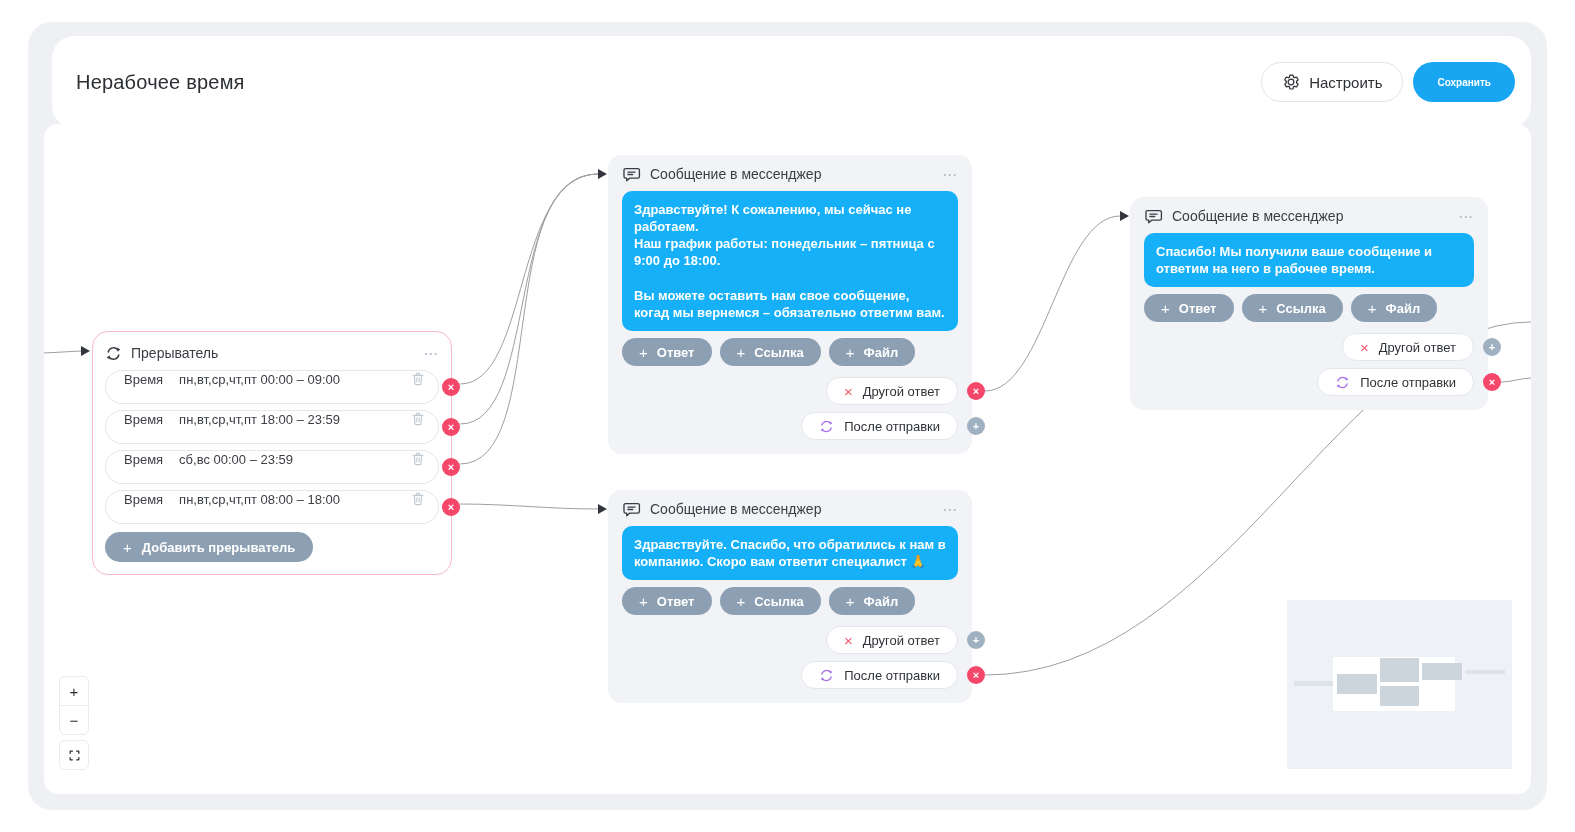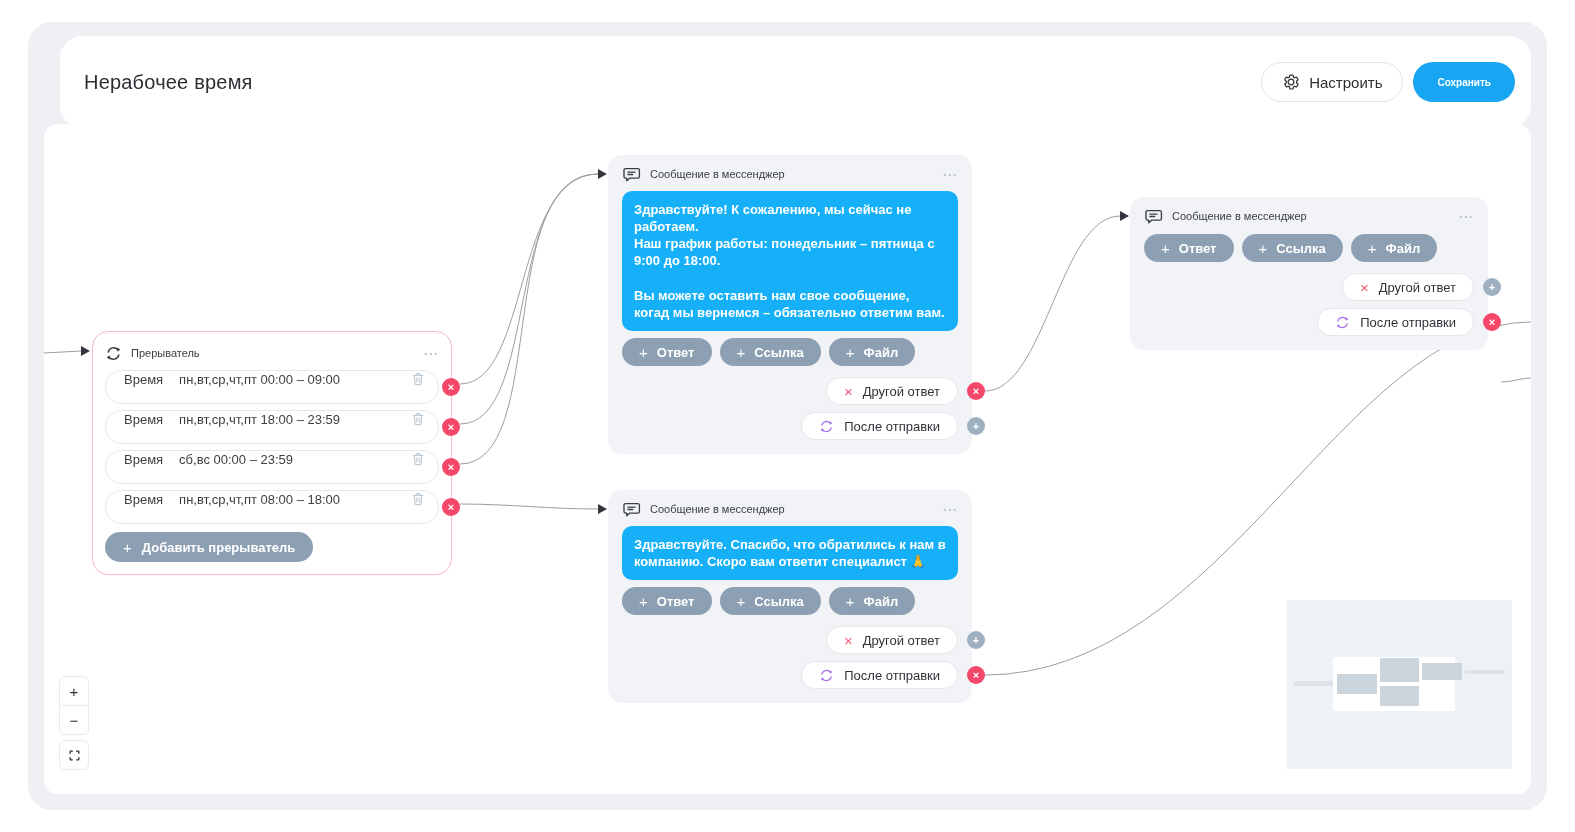--- a/index.html
+++ b/index.html
@@ -2,21 +2,21 @@
 <html><head>
 <meta charset="utf-8">
 <style>
   * { margin:0; padding:0; box-sizing:border-box; }
   html,body { width:1575px; height:832px; background:#ffffff; overflow:hidden;
     font-family:"Liberation Sans","DejaVu Sans",sans-serif; }
   .app { position:absolute; left:28px; top:22px; right:28px; bottom:22px;
     background:#eef0f3; border-radius:24px; }
 
   
-  .header-card { position:absolute; left:32px; right:16px; top:14px; height:92px;
+  .header-card { position:absolute; left:24px; right:16px; top:14px; height:92px;
     background:#fff; border-radius:22px; display:flex; align-items:center;
     padding:0 16px 0 24px; }
   .page-title { font-size:20px; font-weight:500; color:#2c2f33; letter-spacing:.2px; }
   .header-actions { margin-left:auto; display:flex; gap:10px; align-items:flex-start; }
   .btn-configure { display:flex; align-items:center; gap:9px; height:40px; padding:0 20px;
     background:#fff; border:1px solid #e1e5e9; border-radius:20px; font-size:15px;
     color:#2c2f33; cursor:pointer; font-family:inherit; }
   .btn-save { height:40px; padding:0 24px; background:#18a6f3; border:none;
     border-radius:20px; color:#fff; font-size:10px; font-weight:600; cursor:pointer;
     font-family:inherit; }
@@ -25,21 +25,21 @@
   .canvas { position:absolute; left:16px; right:16px; top:102px; bottom:16px;
     background:#fff; border-radius:14px; overflow:hidden; }
   .wires { position:absolute; left:0; top:0; width:1487px; height:670px; }
   .wires path { fill:none; stroke:#9e9ea2; stroke-width:1; }
   .wires polygon { fill:#33373d; }
 
   
   .node { position:absolute; border-radius:14px; }
   .node-head { display:flex; align-items:center; gap:9px; height:22px; }
   .nh-icon { display:flex; align-items:center; }
-  .nh-title { flex:1; font-size:11px; font-weight:500; color:#3a3e44; }
+  .nh-title { flex:1; font-size:14px; font-weight:500; color:#3a3e44; }
   .nh-dots { font-size:8px; letter-spacing:2px; color:#b3bfca; cursor:pointer; }
 
   
   .node.msg { background:#f1f3f6; padding:8px 14px 14px; }
   .bubble { margin-top:6px; background:#16b0f8; color:#fff; border-radius:10px;
     padding:10px 12px; font-size:13px; line-height:1.32; font-weight:600;
     white-space:pre-line; cursor:pointer; }
   .actions { display:flex; gap:8px; margin-top:7px; }
   .pill-gray { display:inline-flex; align-items:center; gap:9px; height:28px; padding:0 17px;
     background:#8da0b3; border:none; border-radius:14px; color:#fff; font-size:13px;
@@ -262,20 +262,21 @@
         <span class="nh-icon">
           <svg width="19" height="19" viewBox="0 0 24 24" fill="none" stroke="#3a3e44" stroke-width="1.7" stroke-linejoin="round" stroke-linecap="round">
               <path d="M20 4.5a2 2 0 012 2v8a2 2 0 01-2 2H10l-4 3.5v-3.5H4.5a2 2 0 01-2-2v-8a2 2 0 012-2H20z"></path>
               <path d="M7.5 9h9"></path>
               <path d="M7.5 12h6"></path>
             </svg>
         </span>
         <span class="nh-title">Сообщение в мессенджер</span>
         <span class="nh-dots">•••</span>
       </div>
+      <div class="bubble">Спасибо! Мы получили ваше сообщение и ответим на него в рабочее время.</div>
       <div class="actions">
         <button class="pill-gray">
             <span class="plus">+</span>
             <span>Ответ</span>
           </button>
         <button class="pill-gray">
             <span class="plus">+</span>
             <span>Ссылка</span>
           </button>
         <button class="pill-gray">

